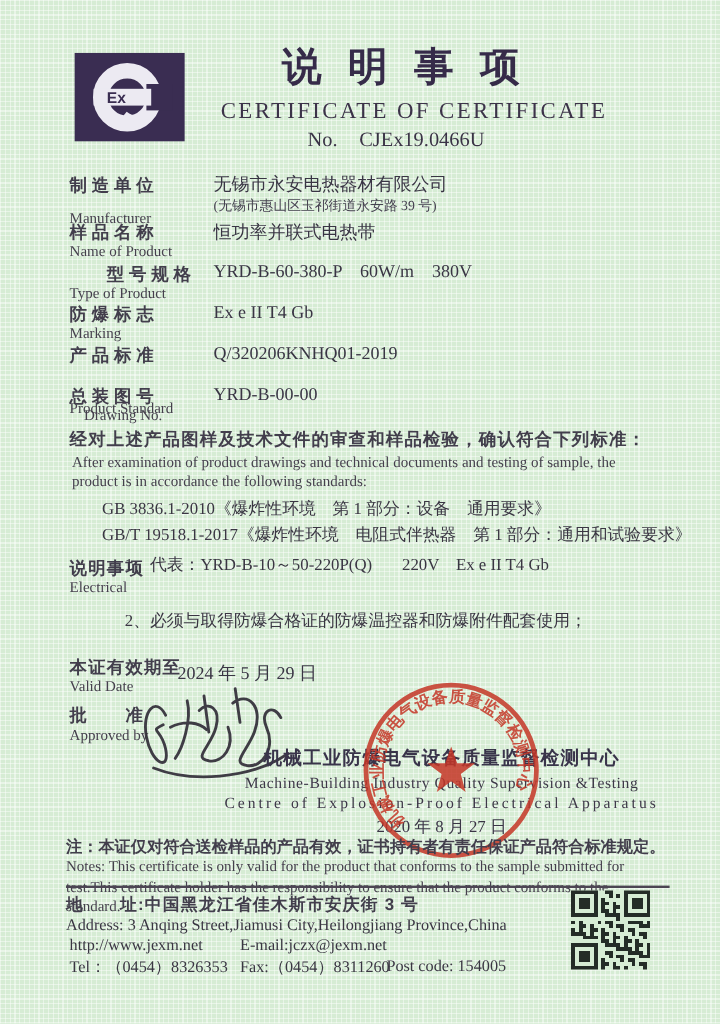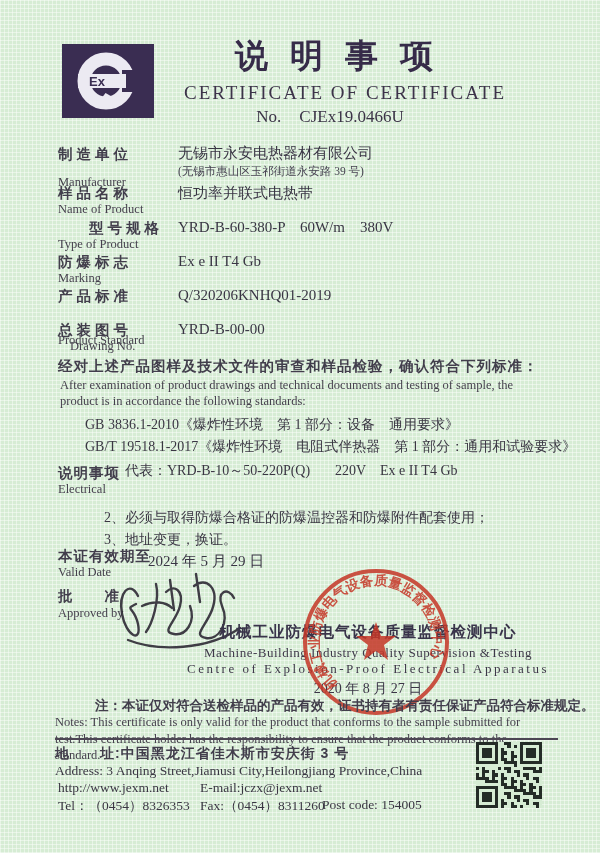--- a/index.html
+++ b/index.html
@@ -34,21 +34,21 @@
   .exp-model2{display:inline-block;width:152px;}
   .exp-volt{display:inline-block;width:45px;}
   .exp-spacer{display:inline-block;width:79px;}
   .issuer{top:622px;left:148px;width:440px;text-align:center;}
   .issuer-zh{font-size:15.5px;font-weight:bold;color:#39344a;letter-spacing:1px;
              font-family:"Liberation Sans", sans-serif;white-space:nowrap;}
   .issuer-en1{font-size:13px;margin-top:2px;letter-spacing:.5px;color:#3d3848;white-space:nowrap;}
   .issuer-en2{font-size:13px;letter-spacing:2.5px;color:#3d3848;white-space:nowrap;}
   .issuer-date{font-size:14px;margin-top:3px;color:#3a3546;}
   .notes-zh{font-size:13.5px;font-weight:bold;color:#423e4c;white-space:nowrap;
-            font-family:"Liberation Sans", sans-serif;margin-left:40px;}
+            font-family:"Liberation Sans", sans-serif;}
   .notes-en{font-size:12.5px;line-height:16.5px;color:#45404d;}
   .rule{top:738px;left:55px;width:503px;height:2px;background:#4c4653;}
   .foot{font-size:13.5px;color:#3a3643;white-space:pre;}
   .foot-zh{font-size:14px;font-weight:bold;color:#423e4c;white-space:pre;
            font-family:"Liberation Sans", sans-serif;letter-spacing:1px;}
   .seal{opacity:.85;}
 </style>
 </head>
 <body>
 
@@ -99,21 +99,20 @@
   <div class="abs std-line" style="left:85px;top:414px;">GB 3836.1-2010《爆炸性环境　第 1 部分：设备　通用要求》</div>
   <div class="abs std-line" style="left:85px;top:436px;">GB/T 19518.1-2017《爆炸性环境　电阻式伴热器　第 1 部分：通用和试验要求》</div>
 
   <div class="abs zh-label" style="left:58px;top:464px;letter-spacing:1px;">说明事项</div>
   <div class="abs en-label" style="left:58px;top:482px;">Electrical</div>
 
   <div class="abs exp-line" style="left:104px;top:462px;">
     <span class="exp-prefix">1、代表：</span><span class="exp-model">YRD-B-10～50-220P(Q)</span><span class="exp-volt">220V</span><span>Ex e II T4 Gb</span>
   </div>
   <div class="abs exp-line" style="left:104px;top:509px;">2、必须与取得防爆合格证的防爆温控器和防爆附件配套使用；</div>
-  <div class="abs exp-line" style="left:104px;top:531px;">3、地址变更，换证。</div>
 
   <div class="abs zh-label" style="left:58px;top:547px;letter-spacing:1px;">本证有效期至</div>
   <div class="abs en-label" style="left:58px;top:565px;">Valid Date</div>
   <div class="abs value" style="left:148px;top:552px;">2024 年 5 月 29 日</div>
 
   <div class="abs zh-label" style="left:58px;top:587px;letter-spacing:1px;">批　　准</div>
   <div class="abs en-label" style="left:58px;top:606px;">Approved by</div>
 
   <svg class="abs" style="left:108px;top:566px;" width="145" height="100" viewBox="0 0 145 100">
     <g fill="none" stroke="#2e2a35" stroke-width="2.4" stroke-linecap="round" opacity="0.9">

